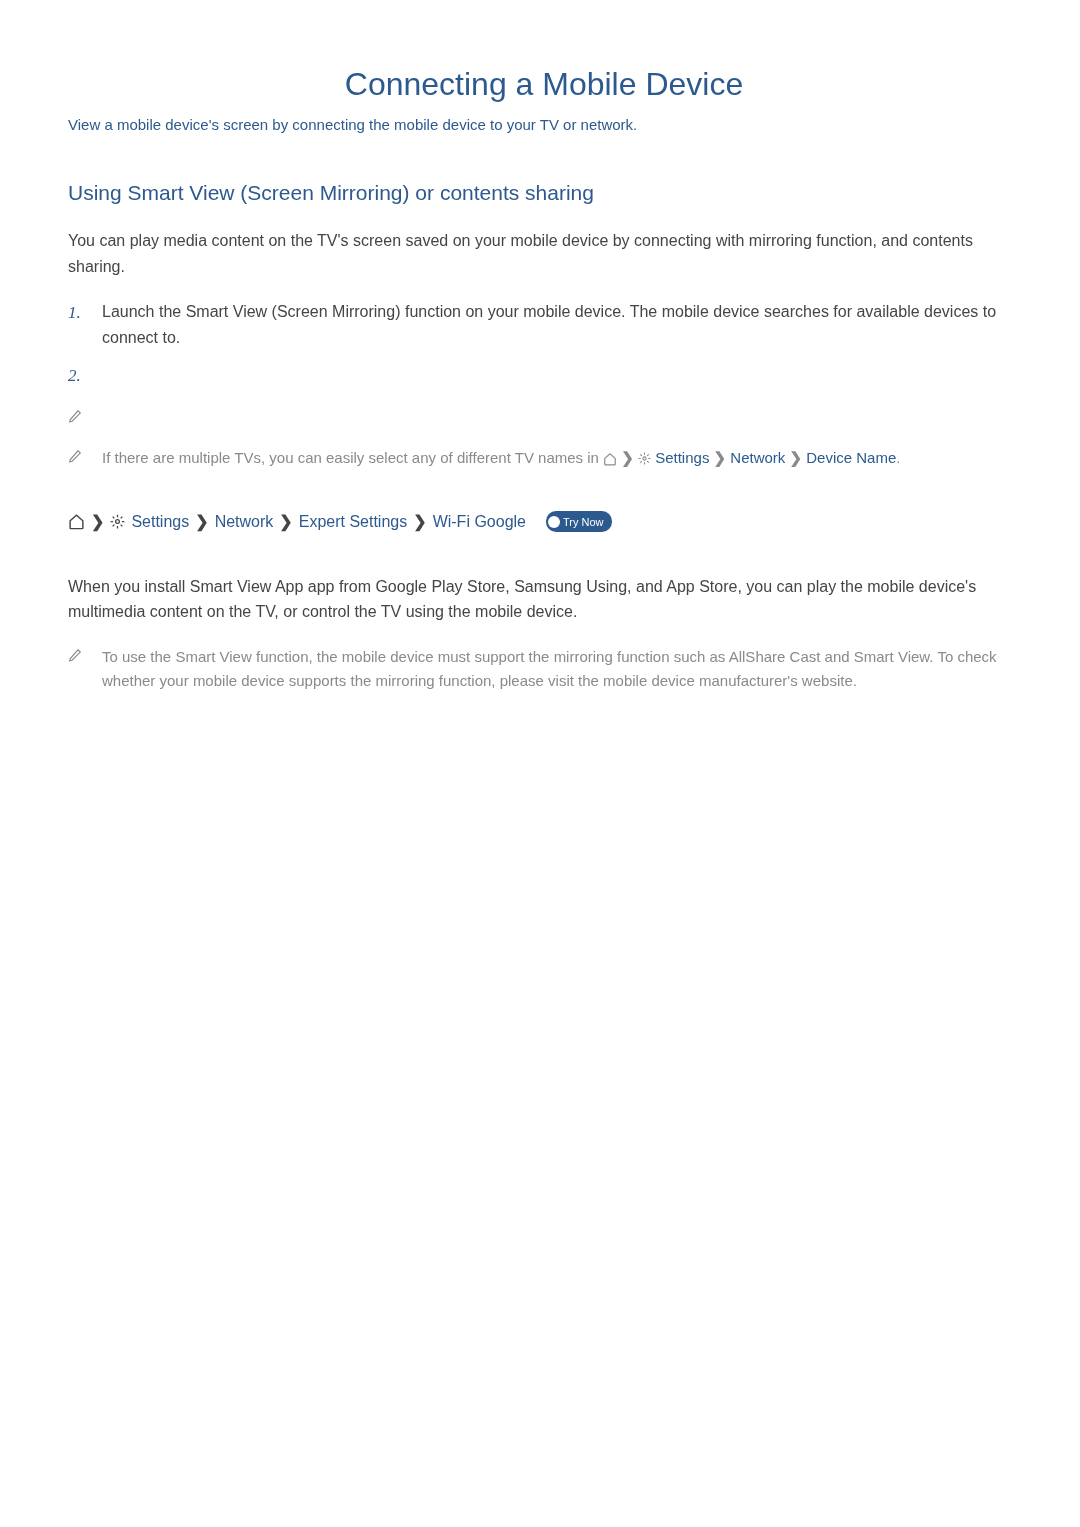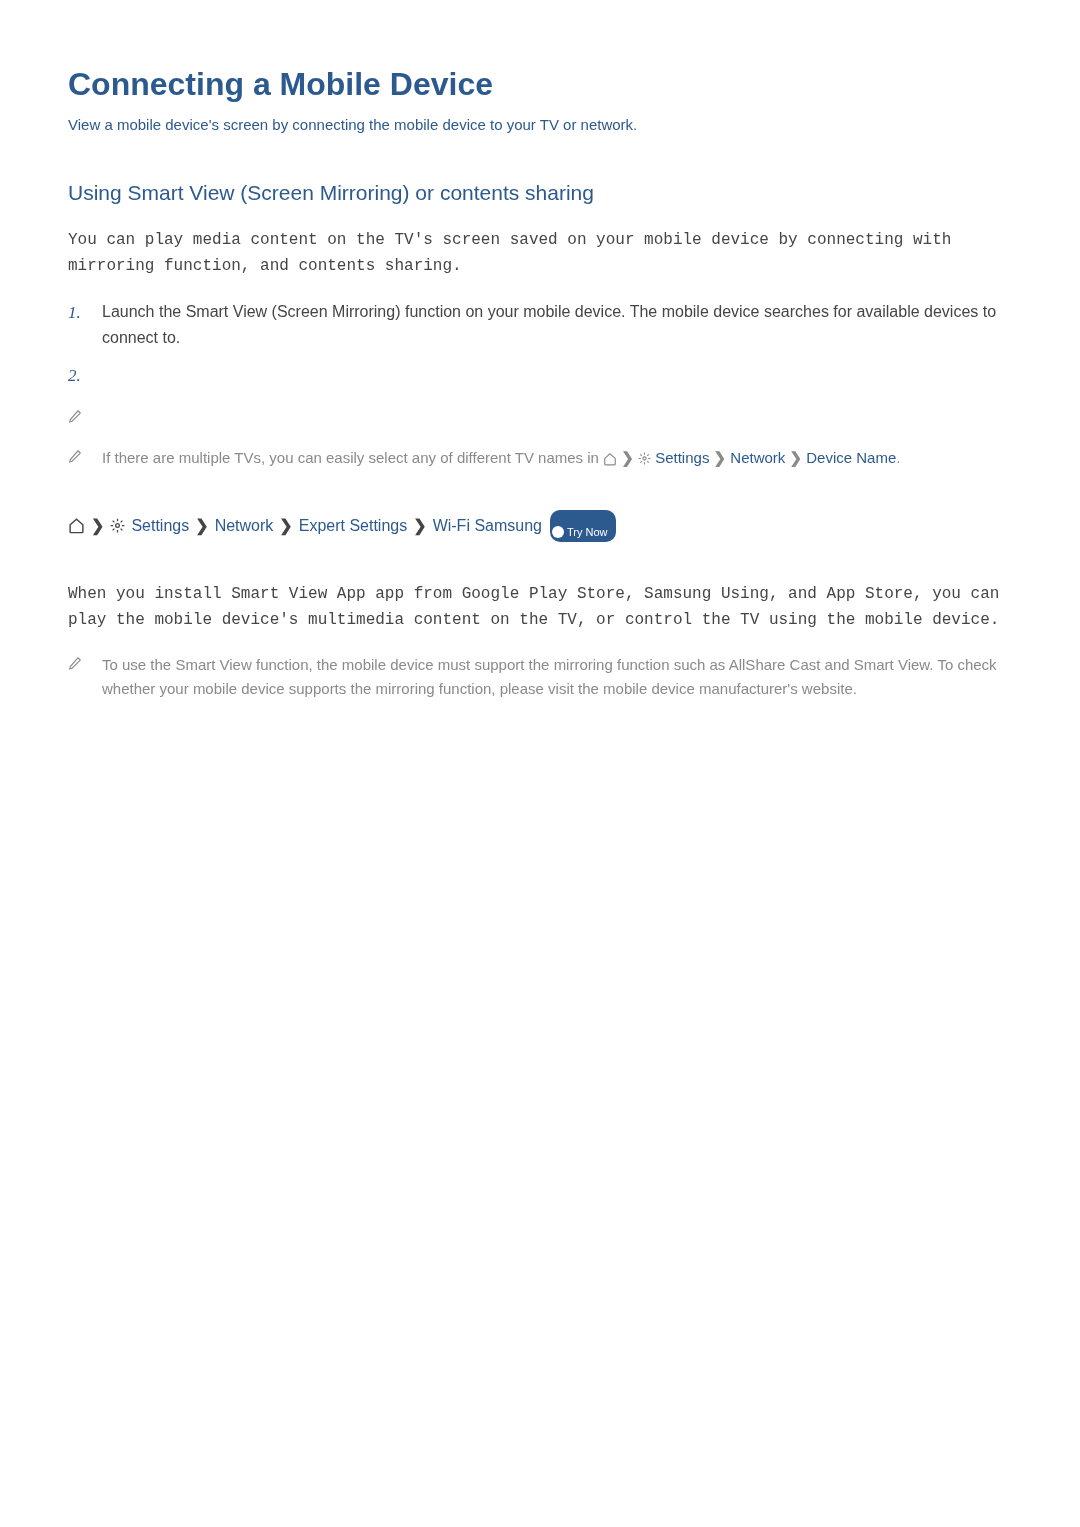--- a/index.html
+++ b/index.html
@@ -10,40 +10,40 @@
     body {
       font-family: -apple-system, BlinkMacSystemFont, "Segoe UI", Arial, sans-serif;
       background: #fff;
       padding: 60px 60px 60px 68px;
       color: #333;
       line-height: 1.5;
     }
     .main-title {
       color: #2c5a8f;
       font-size: 32px;
-      font-weight: 700;
+      font-weight: 400;
       margin-bottom: 6px;
+      text-align: center;
     }
     .subtitle {
       color: #2c5a8f;
       font-size: 15px;
       margin-bottom: 40px;
     }
     .section-heading {
       color: #2c5a8f;
       font-size: 21px;
       font-weight: 400;
       margin-bottom: 20px;
     }
     .body-text {
       color: #454545;
       font-size: 16px;
       margin-bottom: 20px;
       line-height: 1.6;
-      font-family: Liberation Mono, monospace;
     }
     .numbered-list {
       list-style: none;
       margin-bottom: 16px;
     }
     .numbered-list li {
       display: flex;
       margin-bottom: 12px;
       color: #454545;
       font-size: 16px;
@@ -110,23 +110,23 @@
     .gear-icon svg {
       width: 15px;
       height: 15px;
     }
     .try-now-badge {
       display: inline-flex;
       align-items: center;
       background: #2c5a8f;
       color: #fff;
       font-size: 11px;
-      padding: 14px 8px 2px 2px;
+      padding: 3px 8px 2px 2px;
       border-radius: 10px;
-      margin-left: 2px;
+      margin-left: 14px;
       vertical-align: middle;
     }
     .try-now-circle {
       width: 12px;
       height: 12px;
       border-radius: 50%;
       background: #fff;
       margin-right: 3px;
     }
     .inline-link {
@@ -221,21 +221,21 @@
         <circle cx="12" cy="12" r="3"></circle>
         <path d="M12 1v4M12 19v4M4.2 4.2l2.8 2.8M17 17l2.8 2.8M1 12h4M19 12h4M4.2 19.8L7 17M17 7l2.8-2.8"></path>
       </svg>
     </span>
     <span class="breadcrumb-link">Settings</span>
     <span class="breadcrumb-sep">❯</span>
     <span class="breadcrumb-link">Network</span>
     <span class="breadcrumb-sep">❯</span>
     <span class="breadcrumb-link">Expert Settings</span>
     <span class="breadcrumb-sep">❯</span>
-    <span class="breadcrumb-link">Wi-Fi Samsung</span>
+    <span class="breadcrumb-link">Wi-Fi Google</span>
     <span class="try-now-badge">
       <span class="try-now-circle"></span>
       <span>Try Now</span>
     </span>
   </div>
 </div>
 
 <div class="section-block">
   <p class="body-text">When you install Smart View App app from Google Play Store, Samsung Using, and App Store, you can play the mobile device's multimedia content on the TV, or control the TV using the mobile device.</p>
   <ul class="note-list">

